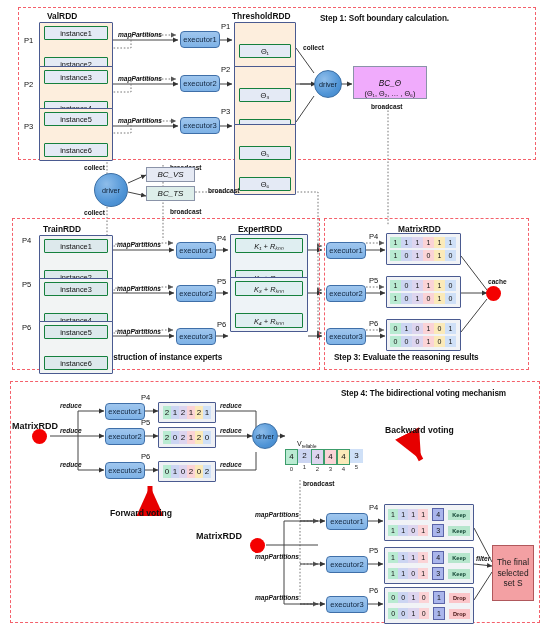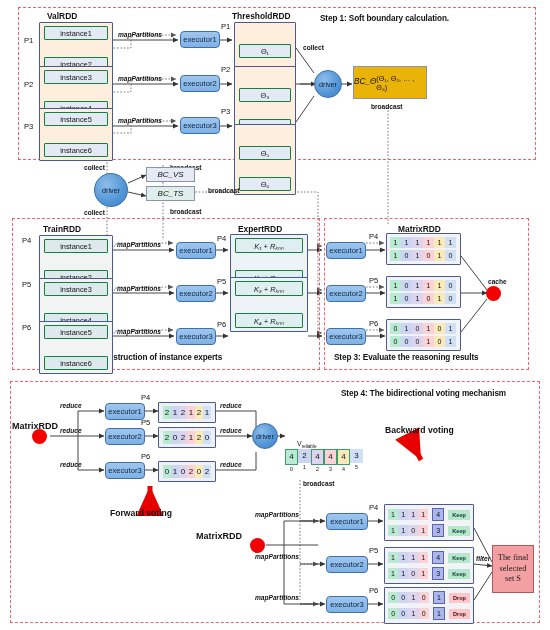--- a/index.html
+++ b/index.html
@@ -36,21 +36,21 @@
 
   
   .driver{background:radial-gradient(circle at 36% 32%,#8ebdea 0%,#4f94d6 62%,#3f83c6 100%);
           border:1.1px solid #3b6fa5;border-radius:50%;color:#0c1e33;font-size:7.2px;
           display:flex;align-items:center;justify-content:center;white-space:nowrap;}
 
   
   .bcbox{border:1.1px solid #8a93a8;background:#e6eaf4;font-size:8px;font-style:italic;
          display:flex;align-items:center;justify-content:center;white-space:nowrap;}
   .bcbox.ts{background:#deeeea;}
-  .bcbig{border:1.1px solid #8a93a8;background:#eab308;display:flex;flex-direction:row;
+  .bcbig{border:1.1px solid #8a93a8;background:#f0abfc;display:flex;flex-direction:column;
          align-items:center;justify-content:flex-end;line-height:1.25;}
   .bcbig .l1{font-size:8.2px;font-style:italic;}
   .bcbig .l2{font-size:7.2px;}
 
   
   .elabel{font-size:6.6px;font-weight:bold;color:#111;white-space:nowrap;}
   .elabel.it{font-style:italic;font-weight:bold;}
 
   
   .mwrap{border:1.3px solid #4a5a90;background:#f1f3f6;padding:2.5px 3px;border-radius:1px;}
@@ -554,15 +554,15 @@
         <div class="bvc c0">0</div>
         <div class="bvc c1">0</div>
         <div class="bvc c2">1</div>
         <div class="bvc c3">0</div>
         <div class="bvsum">1</div>
         <div class="bvtag drop">Drop</div>
       </div>
     </div>
 
   <div class="abs elabel it" style="left:476px;top:555px;">filter</div>
-  <div class="abs finalbox" style="left:492px;top:545px;width:42px;height:48px;padding:0 2px;font-family:Liberation Serif, serif;">The final selected set S</div>
+  <div class="abs finalbox" style="left:492px;top:545px;width:42px;height:56px;padding:0 2px;">The final selected set S</div>
 
 </div>
 
 </body></html>

